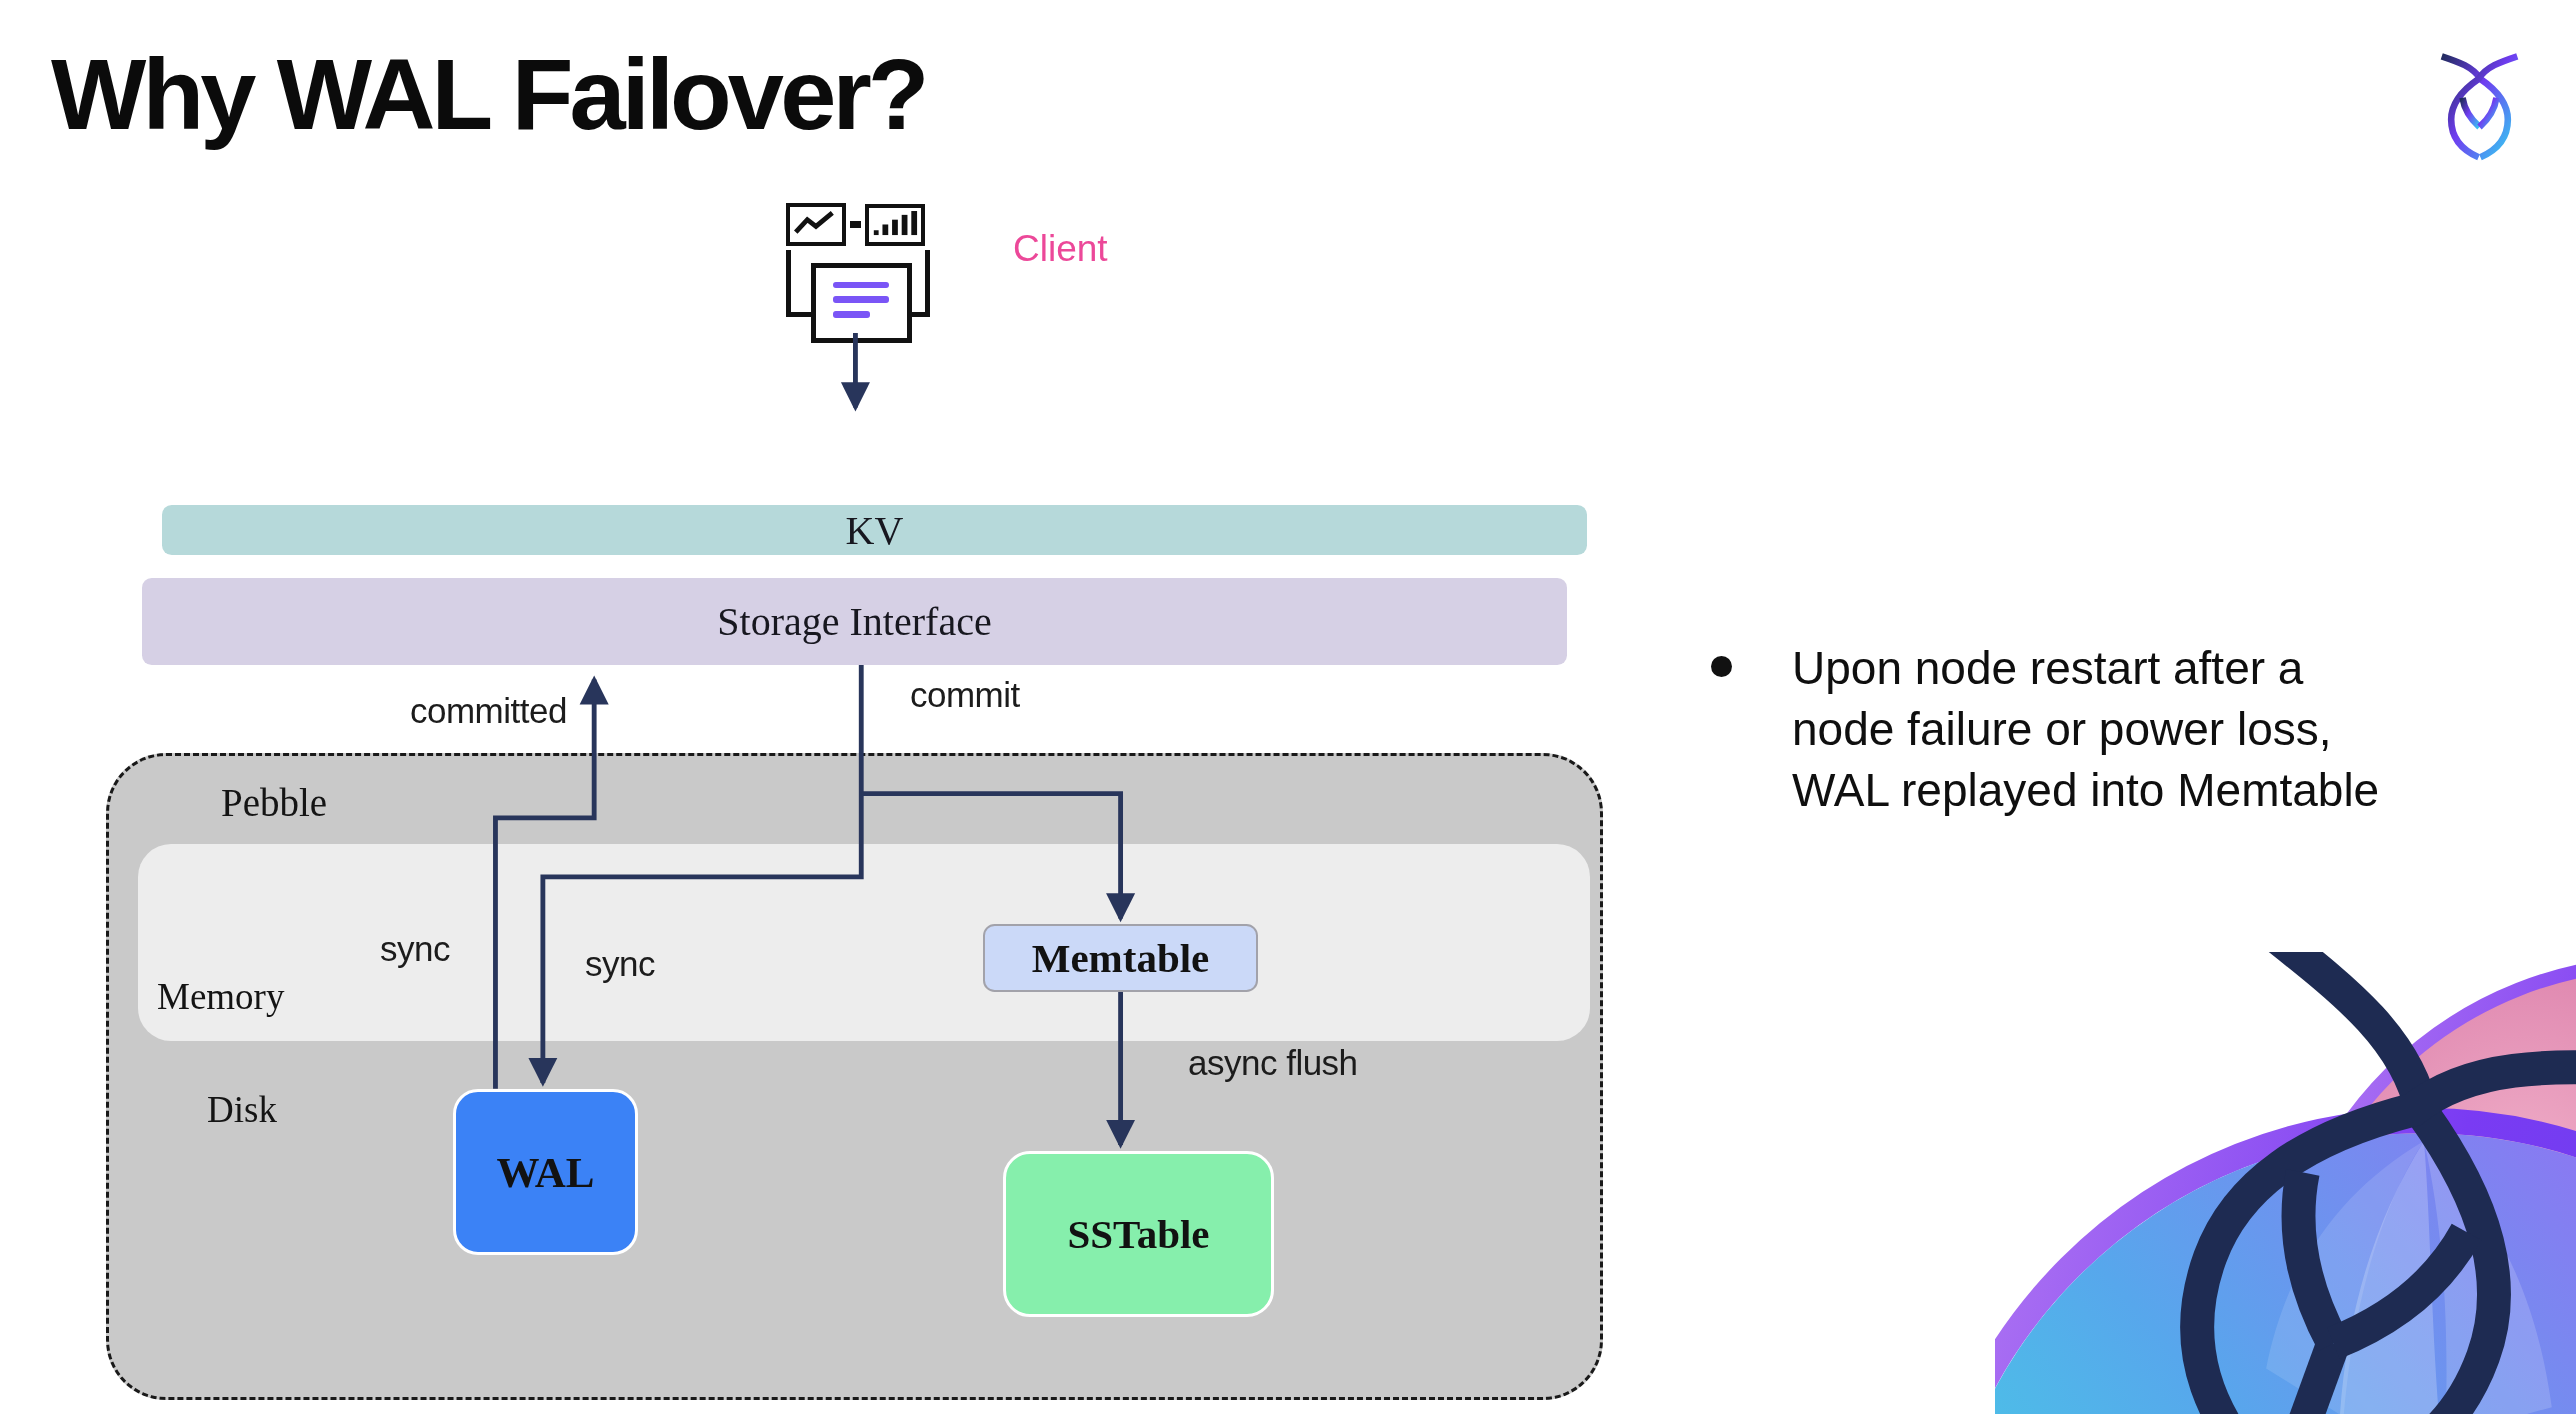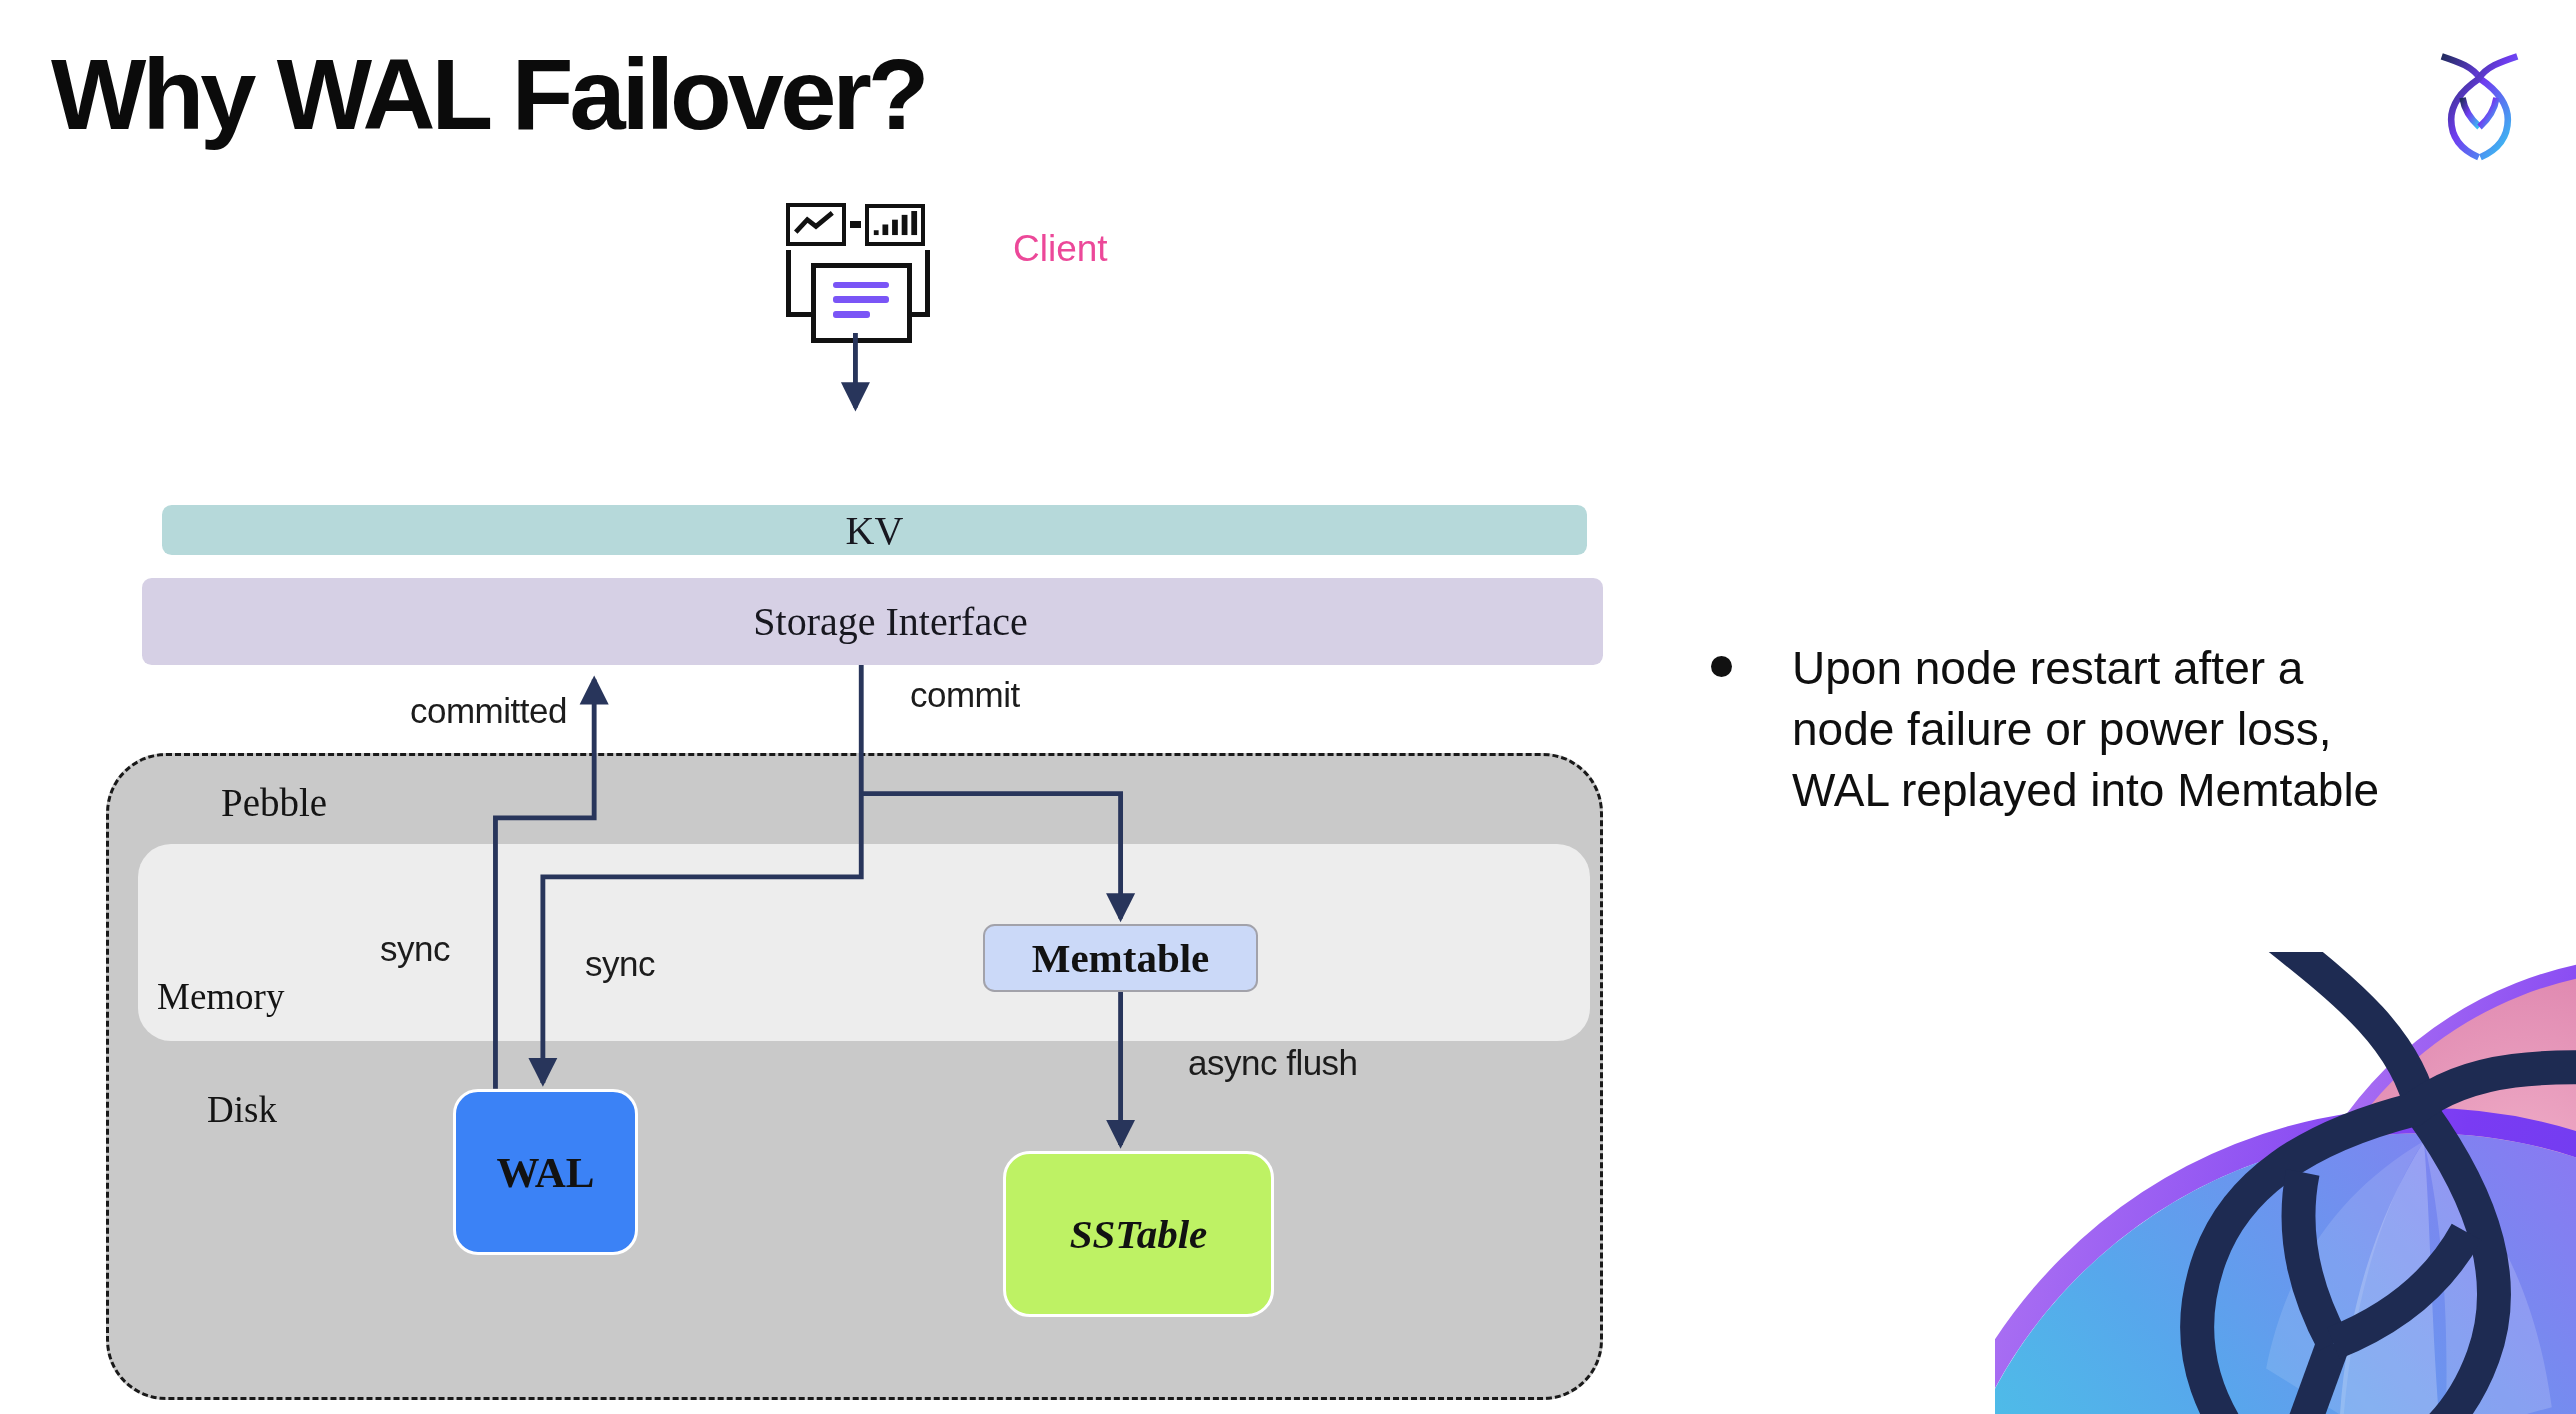--- a/index.html
+++ b/index.html
@@ -9,21 +9,21 @@
 
   
   .title{left:51px;top:37px;font-size:101px;font-weight:800;letter-spacing:-3.9px;color:#0b0b0b;
          font-family:"Liberation Sans", sans-serif;}
 
   
   .bar{left:142px;width:1425px;border-radius:9.7px;display:flex;align-items:center;justify-content:center;
        font-family:"Liberation Serif", serif;font-size:40px;color:#17171f;}
   .bar-sql{top:415px;height:50px;}
   .bar-kv{top:505px;height:50px;}
-  .bar-si{top:578px;height:87px;padding-left:36px;}
+  .bar-si{top:578px;height:87px;}
 
   
   .pebble{left:106px;top:753px;width:1497px;height:647px;background:#c9c9c9;border:3.9px dashed #191919;
           border-radius:60px;box-sizing:border-box;}
   .memory-strip{left:138px;top:844px;width:1452px;height:197px;background:#ededed;border-radius:33px;}
 
   .seclbl{font-family:"Liberation Serif", serif;font-size:37px;color:#141414;}
   .edgelbl{font-family:"Liberation Sans", sans-serif;font-size:35px;color:#1c1c1c;letter-spacing:-0.5px;}
 
   
@@ -121,21 +121,21 @@
   <div class="abs edgelbl" style="left:380px;top:929px;">sync</div>
   <div class="abs edgelbl" style="left:585px;top:944px;">sync</div>
   <div class="abs edgelbl" style="left:1188px;top:1043px;">async flush</div>
 
   <div class="abs node node-wal" style="background-color: #3b82f6;">
     <span>WAL</span>
   </div>
   <div class="abs node node-memtable" style="background-color: rgb(203, 217, 248);">
     <span>Memtable</span>
   </div>
-  <div class="abs node node-sstable" style="background-color: #bef264; font-style: italic;">
+  <div class="abs node node-sstable" style="background-color: #86efac;">
     <span>SSTable</span>
   </div>
 
   <svg class="abs overlay" width="2576" height="1415" viewBox="0 0 2662 1462">
     <defs>
       <marker id="ah" markerUnits="userSpaceOnUse" markerWidth="34" markerHeight="36" refX="26" refY="17" orient="auto">
         <path d="M0,2 L30,17 L0,32 Z" fill="#28355b"></path>
       </marker>
     </defs>
     <g fill="none" stroke="#28355b" stroke-width="5">

